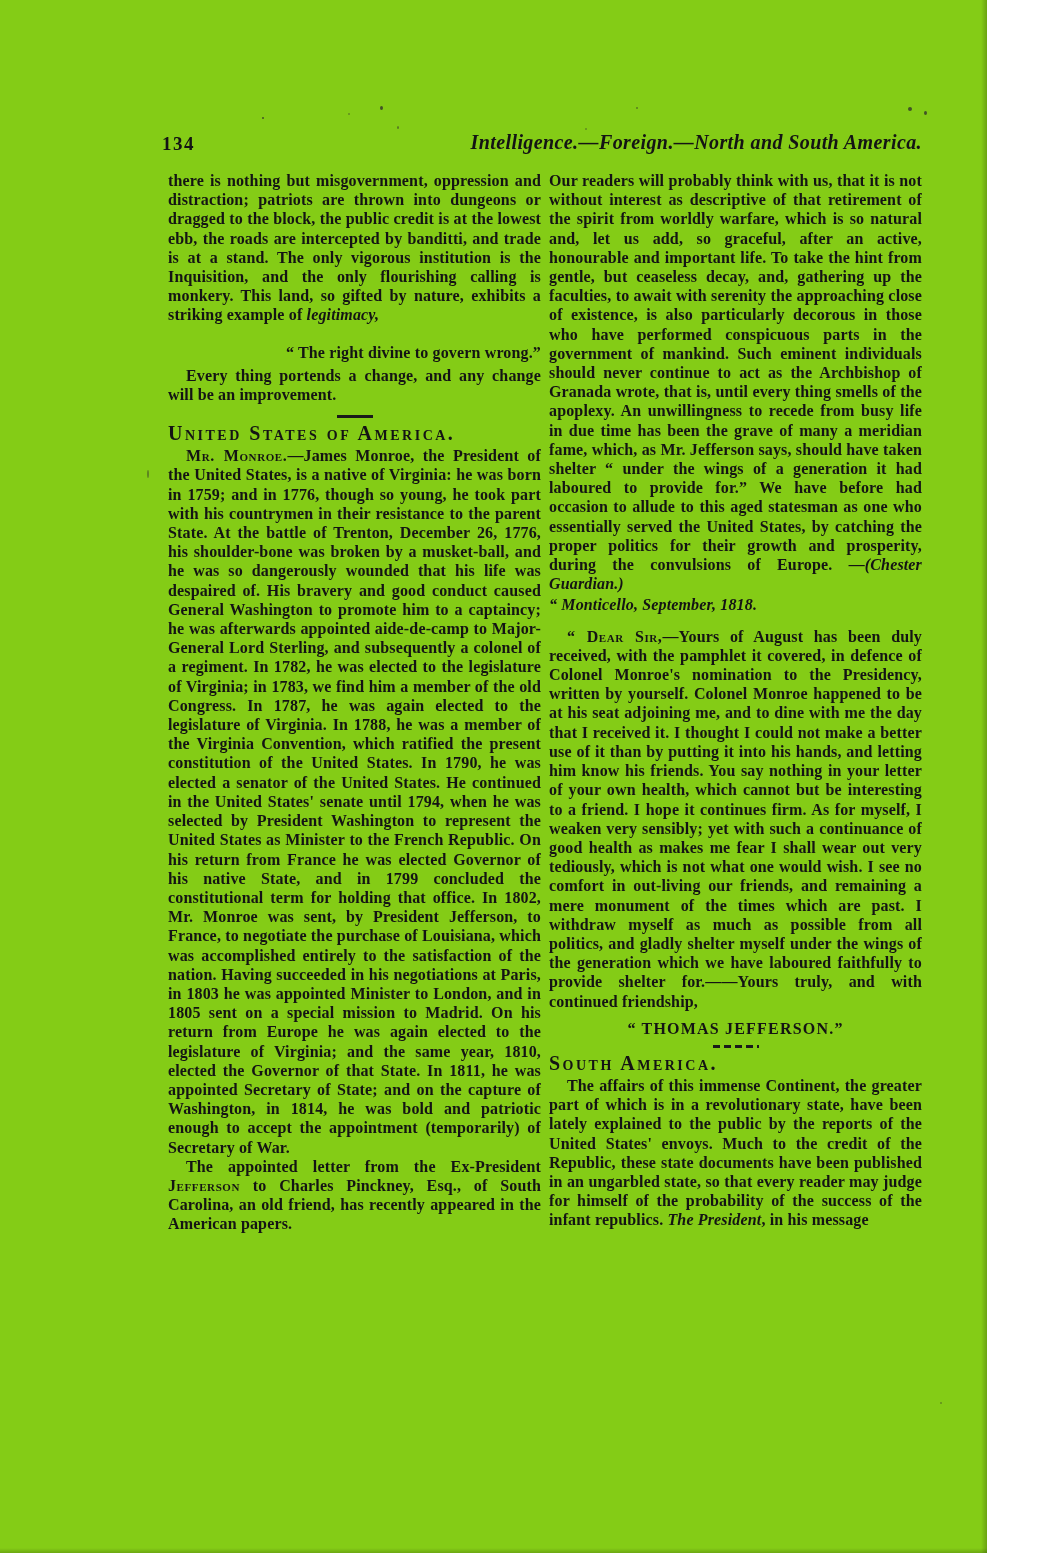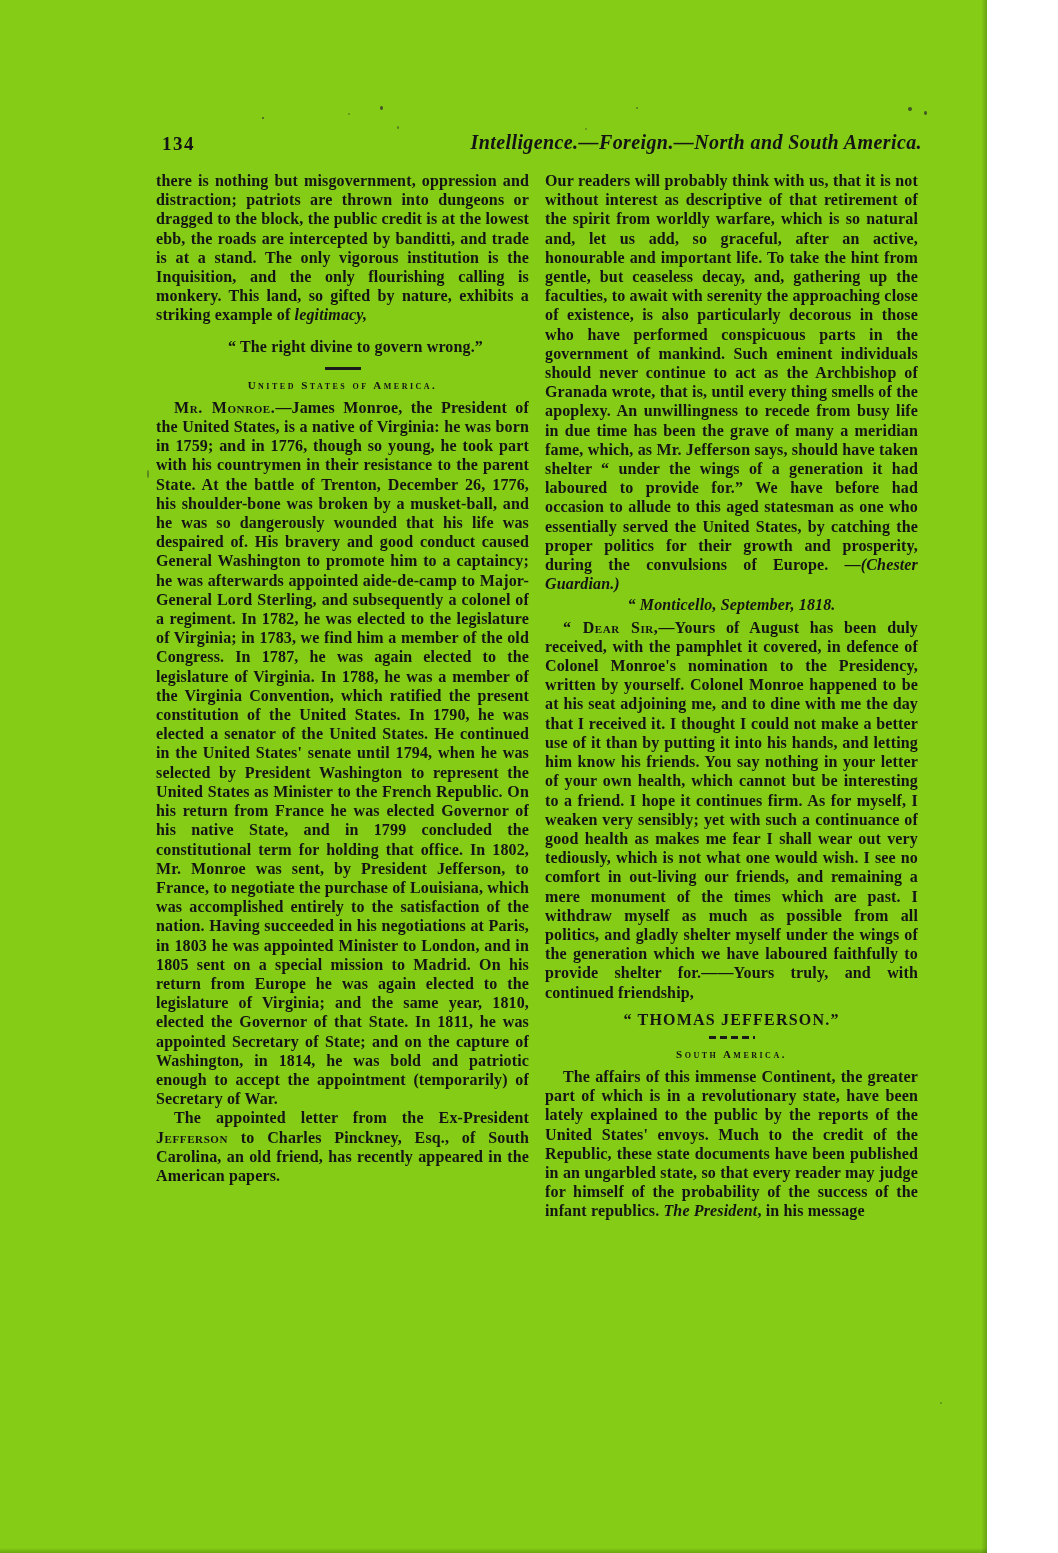--- a/index.html
+++ b/index.html
@@ -16,52 +16,53 @@
   .edge-right{position:absolute;top:0;right:0;width:6px;height:100%;
     background:linear-gradient(90deg,rgba(0,0,0,0),rgba(0,0,0,0.20));}
   .edge-bottom{position:absolute;left:0;bottom:0;width:100%;height:5px;
     background:linear-gradient(180deg,rgba(0,0,0,0),rgba(0,0,0,0.18));}
   .speck{position:absolute;background:#2c2c2c;border-radius:50%;opacity:.75;}
 
   .page-header{position:absolute;top:131px;left:160px;width:762px;height:26px;}
   .page-number{position:absolute;left:2px;top:2px;font-size:19px;letter-spacing:1.5px;}
   .running-title{display:block;text-align:right;font-style:italic;font-size:20px;letter-spacing:.4px;}
 
-  .columns{position:absolute;top:171px;left:156px;width:762px;display:flex;gap:16px;}
+  .columns{position:absolute;top:171px;left:168px;width:762px;display:flex;gap:8px;}
   .column{width:373px;text-align:justify;font-size:16px;line-height:19.2px;letter-spacing:.15px;}
   .body-para{margin:0;}
   .indent{text-indent:18px;}
-  .verse{margin:12px 0 4px;padding-left:26px;text-align:center;}
+  .verse{margin:18px 0 4px;padding-left:26px;text-align:right;}
   .divider{width:36px;border-top:3px solid #1a1a1a;margin:11px auto 5px;}
   .divider.dashed{width:46px;border-top:0;height:3px;margin:7px auto 5px;
     background:repeating-linear-gradient(90deg,#1a1a1a 0 7px,transparent 7px 11px);}
-  .section-heading{margin:2px 0 2px;text-align:center;font-size:11px;font-weight:700;
+  .section-heading{margin:2px 0 2px;text-align:left;font-size:20px;font-weight:700;
     font-variant:small-caps;letter-spacing:2.5px;line-height:21px;}
   .smallcaps{font-variant:small-caps;letter-spacing:.6px;margin-top:24px;}
-  .dateline{margin:2px 0 3px;text-align:center;font-style:italic;text-indent:0;}
+  .dateline{margin:2px 0 12px;font-style:italic;text-indent:0;}
   .signature{margin:8px 0 0;text-align:center;letter-spacing:1.2px;text-indent:0;}
   em{font-style:italic;}
 </style>
 </head>
 <body>
 
 <div class="page">
 
   <header class="page-header">
     <span class="page-number">134</span>
     <span class="running-title">Intelligence.—Foreign.—North and South America.</span>
   </header>
 
   <main class="columns">
 
     <section class="column">
       <p class="body-para"><span>there is nothing but misgovernment, oppression and distraction; patriots are thrown into dungeons or dragged to the block, the public credit is at the lowest ebb, the roads are intercepted by banditti, and trade is at a stand. The only vigorous institution is the Inquisition, and the only flourishing calling is monkery. This land, so gifted by nature, exhibits a striking example of </span><em>legitimacy,</em></p>
 
       <p class="verse">“ The right divine to govern wrong.”</p>
 
+      <p class="body-para indent">Every thing portends a change, and any change will be an improvement.</p>
 
       <div class="divider"></div>
 
       <h2 class="section-heading">United States of America.</h2>
 
       <p class="body-para indent"><span class="smallcaps">Mr. Monroe.</span><span>—James Monroe, the President of the United States, is a native of Virginia: he was born in 1759; and in 1776, though so young, he took part with his countrymen in their resistance to the parent State. At the battle of Trenton, December 26, 1776, his shoulder-bone was broken by a musket-ball, and he was so dangerously wounded that his life was despaired of. His bravery and good conduct caused General Washington to promote him to a captaincy; he was afterwards appointed aide-de-camp to Major-General Lord Sterling, and subsequently a colonel of a regiment. In 1782, he was elected to the legislature of Virginia; in 1783, we find him a member of the old Congress. In 1787, he was again elected to the legislature of Virginia. In 1788, he was a member of the Virginia Convention, which ratified the present constitution of the United States. In 1790, he was elected a senator of the United States. He continued in the United States' senate until 1794, when he was selected by President Washington to represent the United States as Minister to the French Republic. On his return from France he was elected Governor of his native State, and in 1799 concluded the constitutional term for holding that office. In 1802, Mr. Monroe was sent, by President Jefferson, to France, to negotiate the purchase of Louisiana, which was accomplished entirely to the satisfaction of the nation. Having succeeded in his negotiations at Paris, in 1803 he was appointed Minister to London, and in 1805 sent on a special mission to Madrid. On his return from Europe he was again elected to the legislature of Virginia; and the same year, 1810, elected the Governor of that State. In 1811, he was appointed Secretary of State; and on the capture of Washington, in 1814, he was bold and patriotic enough to accept the appointment (temporarily) of Secretary of War.</span></p>
 
       <p class="body-para indent"><span>The appointed letter from the Ex-President </span><span class="smallcaps">Jefferson</span><span> to Charles Pinckney, Esq., of South Carolina, an old friend, has recently appeared in the American papers.</span></p>
     </section>
 

